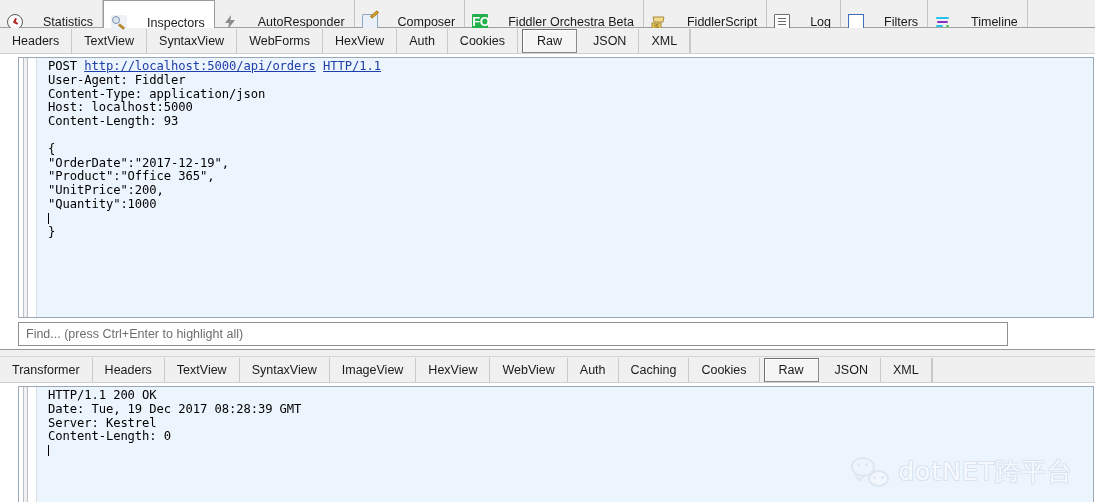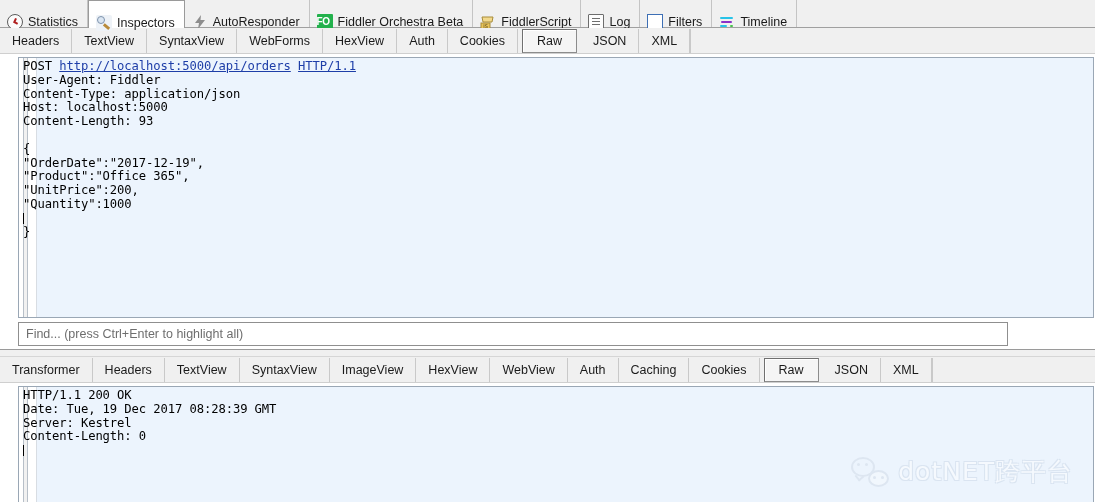--- a/index.html
+++ b/index.html
@@ -25,21 +25,21 @@
     background: #f0f0f0;
     border-bottom: 1px solid #a0a0a0;
     box-sizing: border-box;
     display: flex;
     align-items: flex-end;
   }
   .main-tab {
     height: 27px;
     display: flex;
     align-items: center;
-    gap: 5px;
+    gap: 20px;
     padding: 16px 9px 0 7px;
     box-sizing: border-box;
     background: #f0f0f0;
     border-right: 1px solid #c4c4c4;
     font-size: 12.5px;
     color: #1a1a1a;
     white-space: nowrap;
     cursor: default;
   }
   .main-tab.active {
@@ -118,25 +118,25 @@
     right: -2px; top: -2px;
     width: 9px; height: 3px;
     background: #e8b53a;
     border: 1px solid #9e7420;
     box-sizing: border-box;
     transform: rotate(-40deg);
   }
   .ico-fo {
     background: #22b14c;
     color: #fff;
-    font-size: 10px;
+    font-size: 13px;
     font-weight: bold;
     font-family: "Liberation Sans", sans-serif;
     line-height: 15px;
-    text-align: left;
+    text-align: center;
     letter-spacing: -0.5px;
     border-radius: 1px;
   }
   .ico-script {
     background: transparent;
   }
   .ico-log {
     border: 1px solid #6d6d6d;
     background: #fdfdfd;
     box-sizing: border-box;
@@ -261,20 +261,21 @@
     position: absolute;
     left: 4px;
     top: 2px;
     right: 0;
     font-family: "DejaVu Sans Mono", "Liberation Mono", monospace;
     font-size: 12.2px;
     line-height: 13.8px;
     color: #000000;
     white-space: pre;
     letter-spacing: -0.1px;
+    padding-left: 25px;
   }
   .raw-text a.url {
     color: #1e3ea8;
     text-decoration: underline;
   }
   .caret {
     display: inline-block;
     width: 1px;
     height: 11px;
     background: #000;
@@ -412,20 +413,24 @@
 
   <div class="main-tab">
     <span class="tab-ico ico-bolt">
       <svg width="16" height="16" viewBox="0 0 16 16">
           <polygon points="9,1 3,9 7,9 6,15 13,6 8.5,6" fill="#8d8d8d"></polygon>
         </svg>
     </span>
     <span>AutoResponder</span>
   </div>
 
+  <div class="main-tab">
+    <span class="tab-ico ico-composer"></span>
+    <span>Composer</span>
+  </div>
 
   <div class="main-tab">
     <span class="tab-ico ico-fo">FO</span>
     <span>Fiddler Orchestra Beta</span>
   </div>
 
   <div class="main-tab">
     <span class="tab-ico ico-script">
       <svg width="16" height="16" viewBox="0 0 16 16">
         <path d="M2 3h11l-1 5H3z" fill="#f2d98c" stroke="#a88c3a" stroke-width="1"></path>

